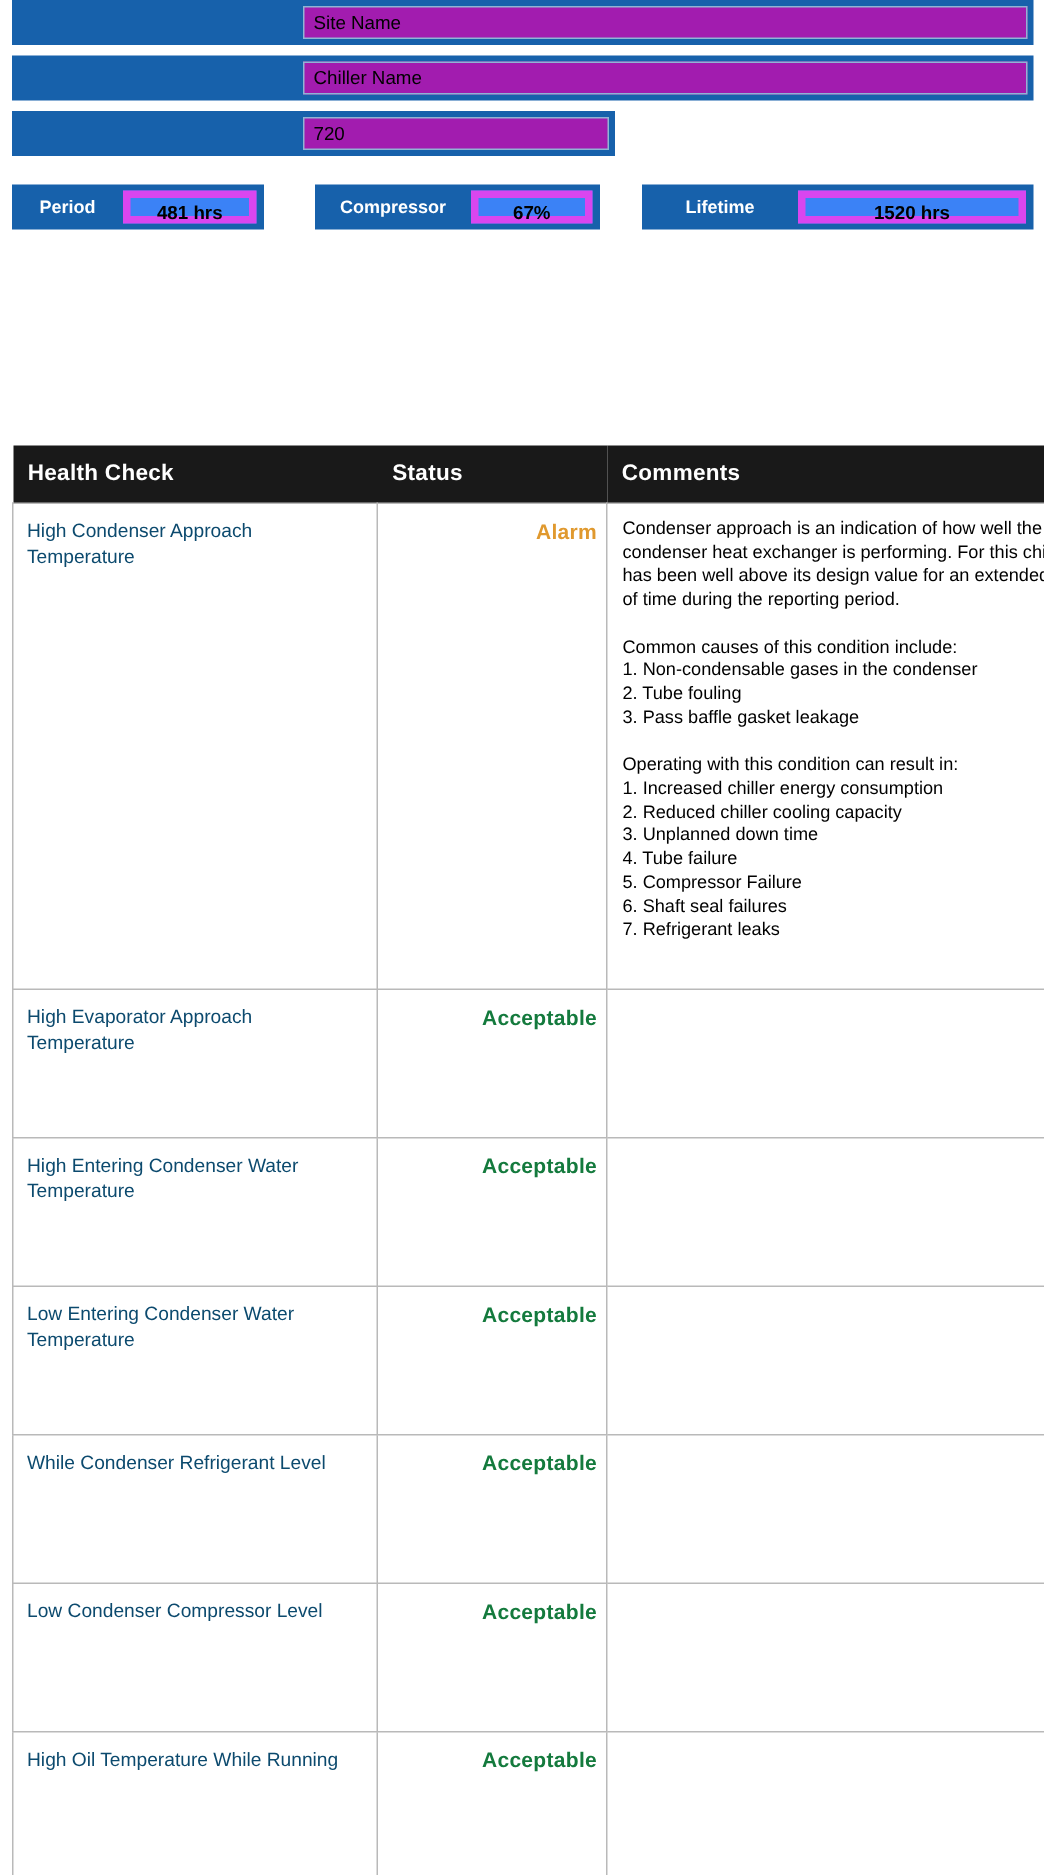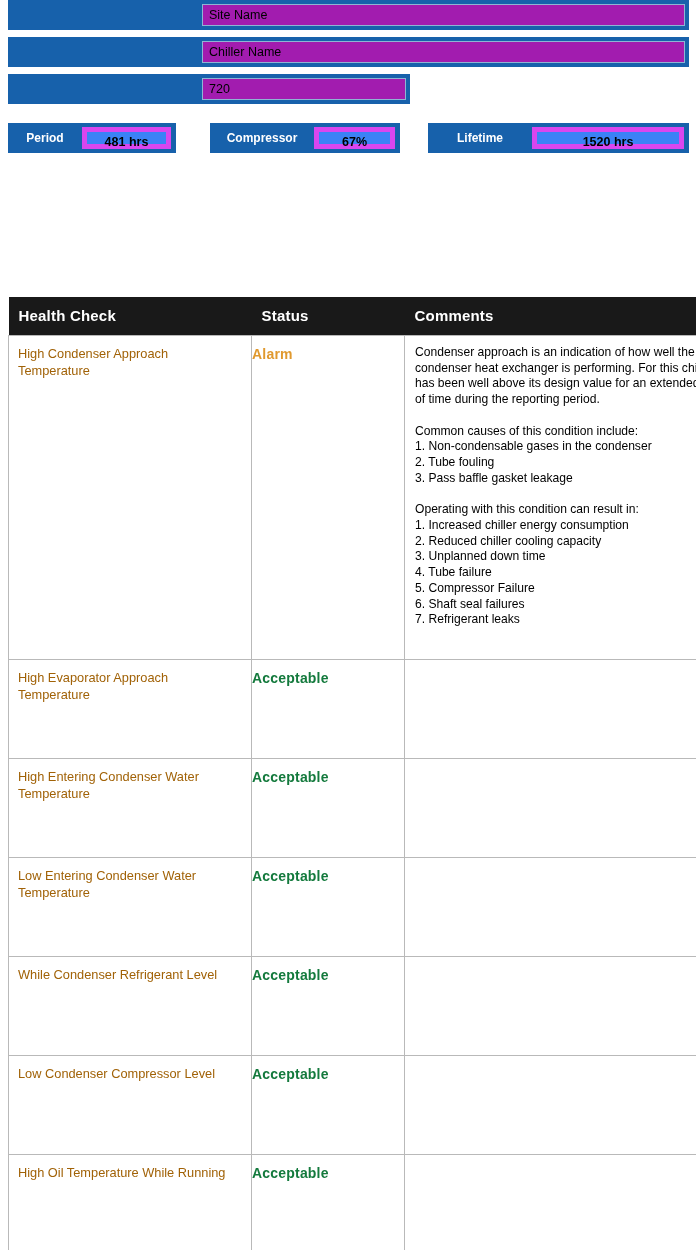--- a/index.html
+++ b/index.html
@@ -155,26 +155,26 @@
   th.col-status  { width: 133px; text-align: center; padding-left: 0; padding-right: 22px; }
   th.col-comment { width: 325px; }
 
   #health-table td {
     border: 1px solid #b9b9b9;
     vertical-align: top;
     background: #ffffff;
   }
   td.c-check {
     padding: 10px 8px 8px 9px;
-    color: #a16207;
+    color: #0c4a6e;
     font-size: 12.8px;
     line-height: 1.32;
   }
   td.c-status {
-    text-align: left;
+    text-align: right;
     padding: 10px 6px 8px 0;
     font-size: 14px;
     font-weight: bold;
     letter-spacing: 0.2px;
   }
   td.c-status.ok    { color: #147a3d; }
   td.c-status.alarm { color: #e0992e; }
   td.c-comment {
     padding: 9px 8px 8px 10px;
     color: #000000;

